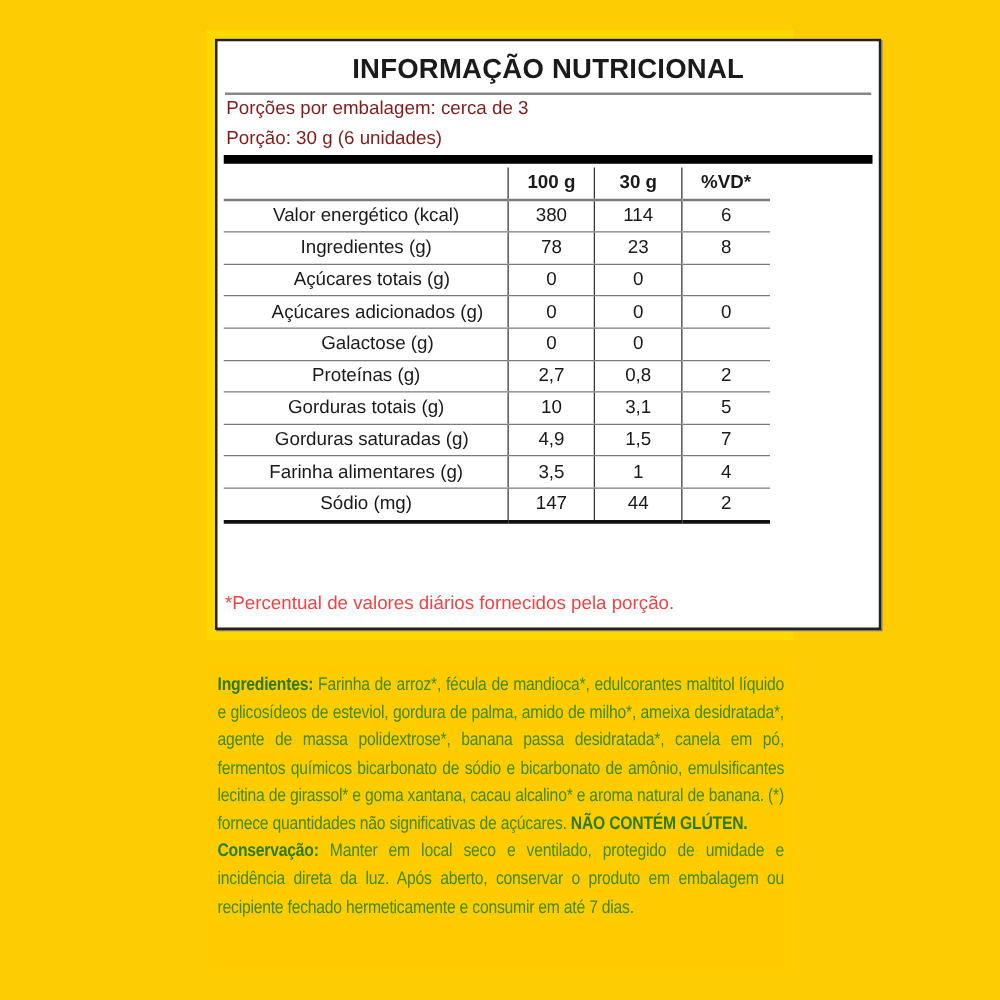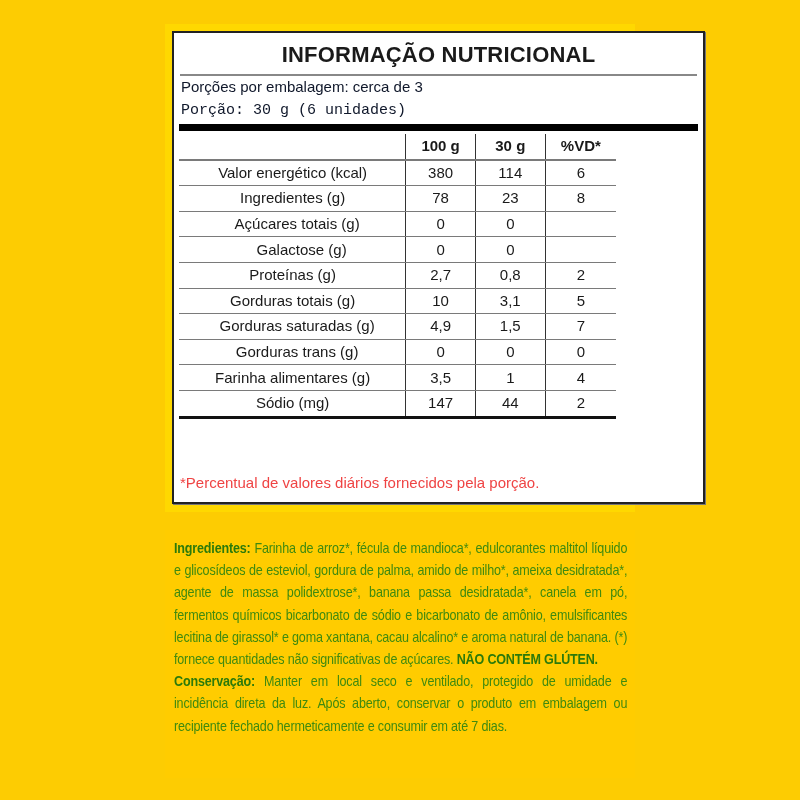--- a/index.html
+++ b/index.html
@@ -22,24 +22,24 @@
   }
   .nutri-title {
     position: absolute; left: 0; right: 0; top: 9px;
     text-align: center; font-weight: bold; font-size: 22px; color: #1a1a1a;
     letter-spacing: 0.2px;
   }
   .title-rule {
     position: absolute; left: 6px; right: 6px; top: 41px; height: 2px; background: #888;
   }
   .serving {
-    position: absolute; left: 7px; font-size: 15px; color: #0f172a;
+    position: absolute; left: 7px; font-size: 15px; color: #7f1d1d;
   }
   .serving.s1 { top: 45px; }
-  .serving.s2 { top: 69px; font-family: Liberation Mono, monospace; }
+  .serving.s2 { top: 69px; }
   .thick-rule {
     position: absolute; left: 5px; right: 5px; top: 91px; height: 7px; background: #000;
   }
   table.nutri {
     position: absolute; left: 5px; top: 101px; width: 437px;
     border-collapse: collapse; font-size: 15px; color: #1a1a1a;
   }
   table.nutri td, table.nutri th {
     height: 24.6px; padding: 0; line-height: 24px;
     border-bottom: 1.5px solid #7a7a7a;
@@ -104,20 +104,26 @@
           <td class="v">23</td>
           <td class="v">8</td>
         </tr>
         <tr>
           <td class="name i1">Açúcares totais (g)</td>
           <td class="v">0</td>
           <td class="v">0</td>
           <td class="v"></td>
         </tr>
         <tr>
+          <td class="name i2">Açúcares adicionados (g)</td>
+          <td class="v">0</td>
+          <td class="v">0</td>
+          <td class="v">0</td>
+        </tr>
+        <tr>
           <td class="name i2">Galactose (g)</td>
           <td class="v">0</td>
           <td class="v">0</td>
           <td class="v"></td>
         </tr>
         <tr>
           <td class="name">Proteínas (g)</td>
           <td class="v">2,7</td>
           <td class="v">0,8</td>
           <td class="v">2</td>
@@ -126,26 +132,20 @@
           <td class="name">Gorduras totais (g)</td>
           <td class="v">10</td>
           <td class="v">3,1</td>
           <td class="v">5</td>
         </tr>
         <tr>
           <td class="name i1">Gorduras saturadas (g)</td>
           <td class="v">4,9</td>
           <td class="v">1,5</td>
           <td class="v">7</td>
-        </tr>
-        <tr>
-          <td class="name i1">Gorduras trans (g)</td>
-          <td class="v">0</td>
-          <td class="v">0</td>
-          <td class="v">0</td>
         </tr>
         <tr>
           <td class="name">Farinha alimentares (g)</td>
           <td class="v">3,5</td>
           <td class="v">1</td>
           <td class="v">4</td>
         </tr>
         <tr>
           <td class="name">Sódio (mg)</td>
           <td class="v">147</td>

